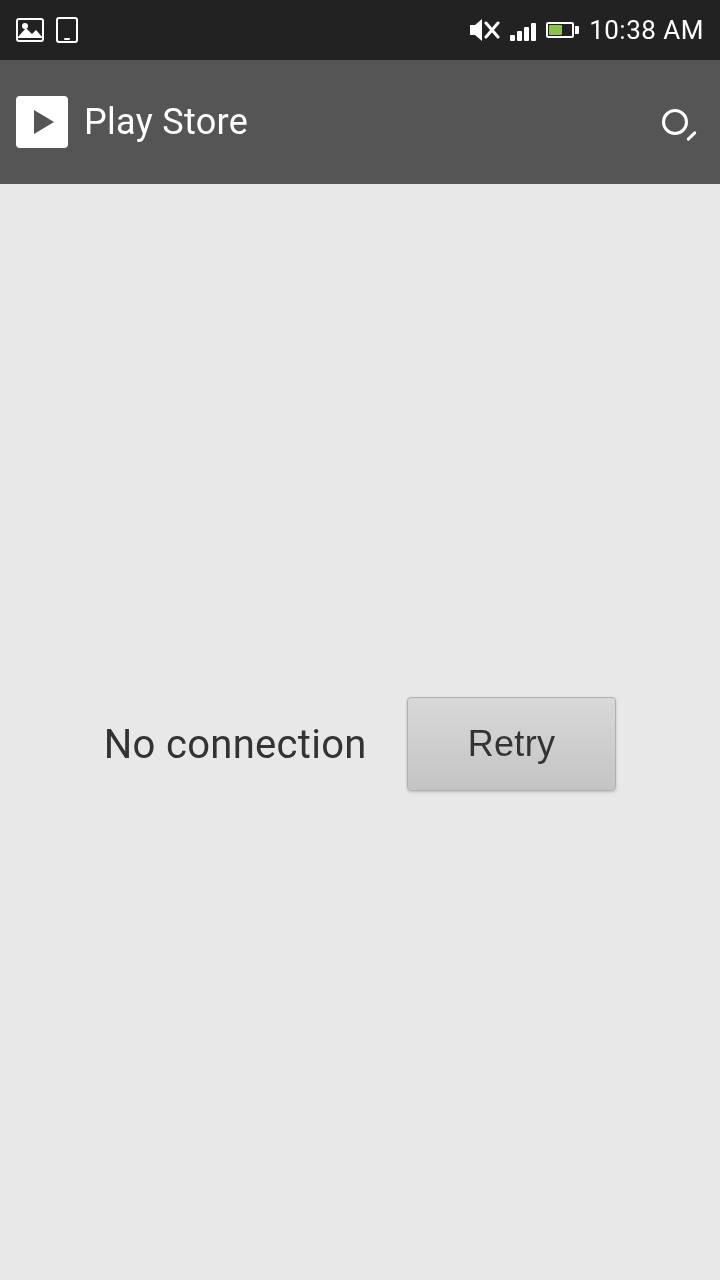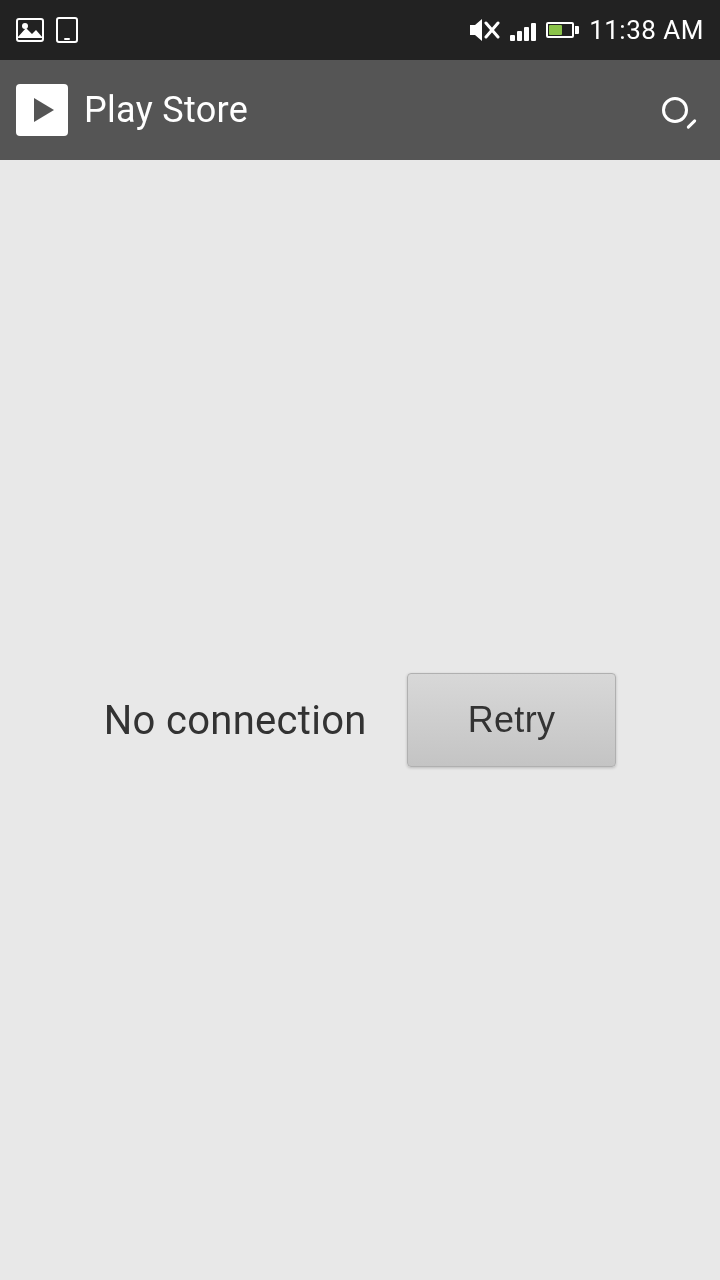--- a/index.html
+++ b/index.html
@@ -95,21 +95,21 @@
       width: 4px;
       height: 8px;
       background: white;
       border-radius: 0 1px 1px 0;
       margin-left: 1px;
     }
 
     
     .app-bar {
       width: 720px;
-      height: 100px;
+      height: 124px;
       background: #555555;
       display: flex;
       align-items: center;
       justify-content: space-between;
       padding: 0 20px 0 16px;
       gap: 36px;
     }
 
     .app-bar-left {
       display: flex;
@@ -242,21 +242,21 @@
       <span></span>
     </div>
 
     <div class="battery-icon">
       <div class="battery-body">
         <div class="battery-fill"></div>
       </div>
       <div class="battery-tip"></div>
     </div>
 
-    <span class="status-time">11:38 AM</span>
+    <span class="status-time">10:38 AM</span>
   </div>
 </div>
 
 <div class="app-bar">
   <div class="app-bar-left">
     <div class="play-store-logo">
       <div class="play-triangle"></div>
     </div>
     <span class="app-title">Play Store</span>
   </div>

